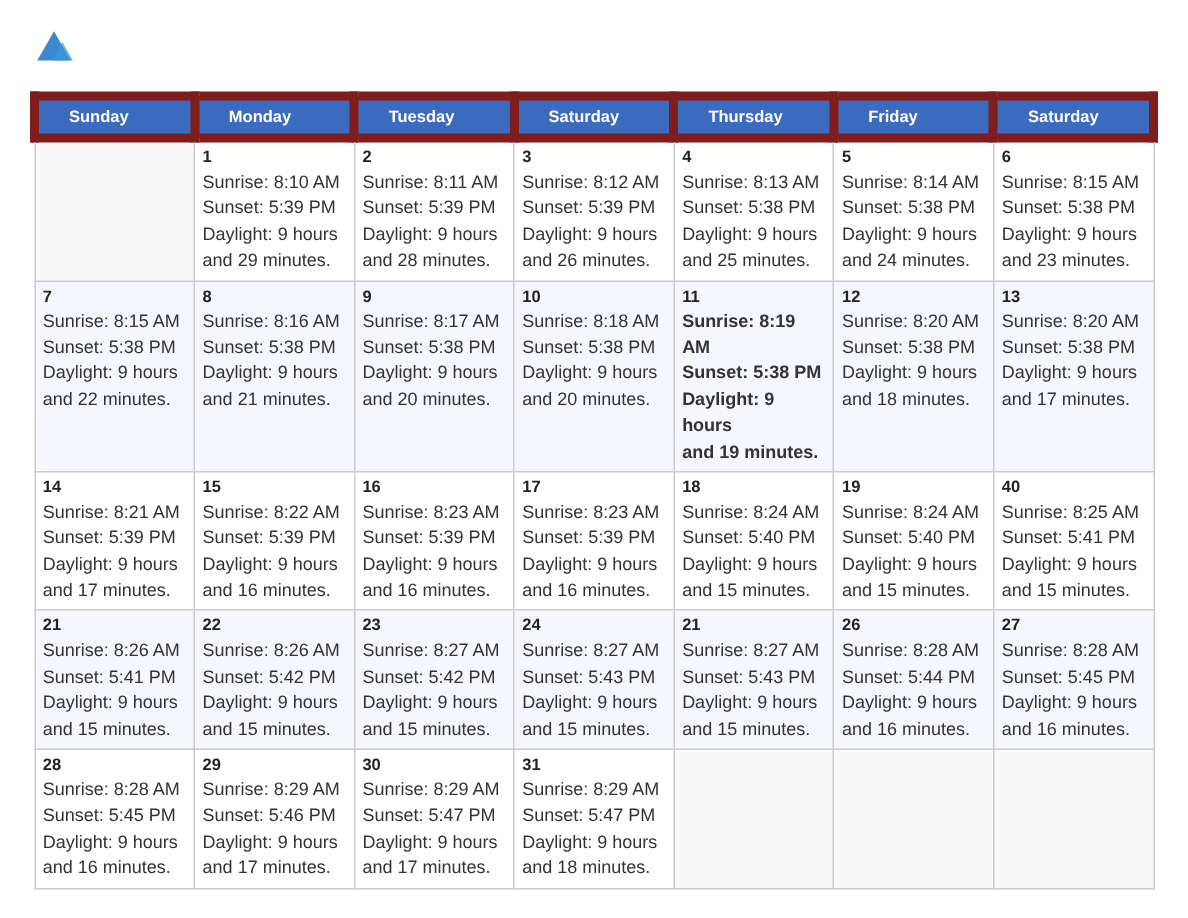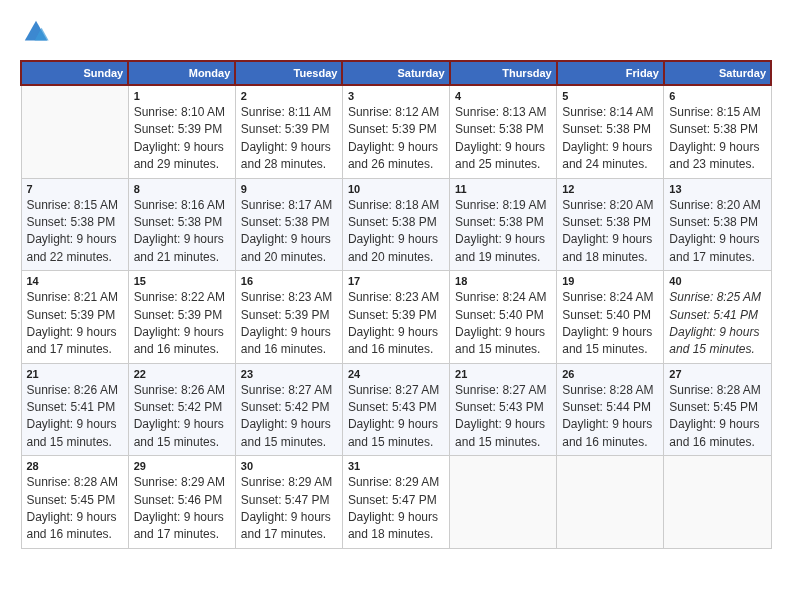--- a/index.html
+++ b/index.html
@@ -47,23 +47,23 @@
     table {
       width: 100%;
       border-collapse: collapse;
       table-layout: fixed;
     }
     thead tr th {
       background-color: #3a6bbf;
       color: #fff;
       font-size: 11px;
       font-weight: bold;
-      padding: 5px 4px;
-      text-align: right;
-      border: 2px solid #7f1d1d;
+      padding: 5px 20px;
+      text-align: left;
+      border: 6px solid #7f1d1d;
     }
     tbody tr td {
       border: 1px solid #ccc;
       vertical-align: top;
       padding: 4px 4px 4px 5px;
       font-size: 9.5px;
       color: #222;
       background: #fff;
       height: 78px;
     }
@@ -190,21 +190,21 @@
           </td>
           <td>
             <span class="day-number">10</span>
             <div class="day-info" style="white-space: pre-line;">Sunrise: 8:18 AM
 Sunset: 5:38 PM
 Daylight: 9 hours
 and 20 minutes.</div>
           </td>
           <td>
             <span class="day-number">11</span>
-            <div class="day-info" style="white-space: pre-line;">Sunrise: 8:19 AM
+            <div class="day-info" style="white-space: pre-line; font-weight: bold;">Sunrise: 8:19 AM
 Sunset: 5:38 PM
 Daylight: 9 hours
 and 19 minutes.</div>
           </td>
           <td>
             <span class="day-number">12</span>
             <div class="day-info" style="white-space: pre-line;">Sunrise: 8:20 AM
 Sunset: 5:38 PM
 Daylight: 9 hours
 and 18 minutes.</div>
@@ -255,21 +255,21 @@
           </td>
           <td>
             <span class="day-number">19</span>
             <div class="day-info" style="white-space: pre-line;">Sunrise: 8:24 AM
 Sunset: 5:40 PM
 Daylight: 9 hours
 and 15 minutes.</div>
           </td>
           <td>
             <span class="day-number">40</span>
-            <div class="day-info" style="white-space: pre-line; font-style: italic;">Sunrise: 8:25 AM
+            <div class="day-info" style="white-space: pre-line;">Sunrise: 8:25 AM
 Sunset: 5:41 PM
 Daylight: 9 hours
 and 15 minutes.</div>
           </td>
         </tr>
         <tr>
           <td>
             <span class="day-number">21</span>
             <div class="day-info" style="white-space: pre-line;">Sunrise: 8:26 AM
 Sunset: 5:41 PM

